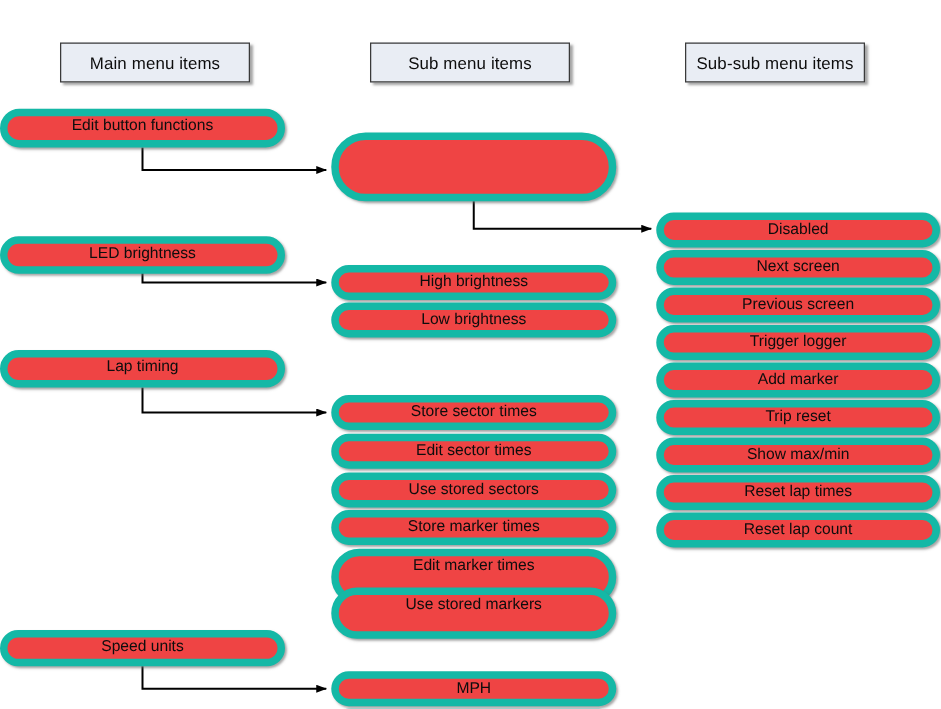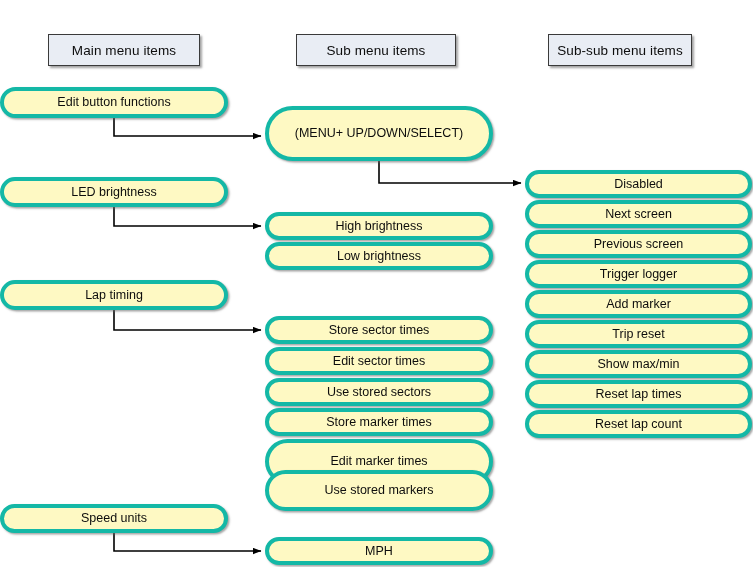--- a/index.html
+++ b/index.html
@@ -42,26 +42,25 @@
     font-size: 13.5px;
     color: #0d0d0d;
     letter-spacing: 0.1px;
     white-space: nowrap;
   }
 
   
   .node {
     position: absolute;
     box-sizing: border-box;
-    background: #fef9c3;
-    border: 4px solid #14b8a6;
+    background: #ef4444;
+    border: 6px solid #14b8a6;
     border-radius: 999px;
     box-shadow: 1.5px 1.5px 2px rgba(105,105,105,0.6);
     display: flex;
-    align-items: center;
     justify-content: center;
     font-size: 12.5px;
     color: #0d0d0d;
     text-align: center;
     white-space: nowrap;
     line-height: 1.18;
   }
   .node.multi {
     border-radius: 34px;
     flex-direction: column;
@@ -96,34 +95,33 @@
   <div id="headers">
       <div class="hdr" style="left: 48px; top: 2px; width: 152px; height: 32px;">Main menu items</div>
       <div class="hdr" style="left: 296px; top: 2px; width: 160px; height: 32px;">Sub menu items</div>
       <div class="hdr" style="left: 548px; top: 2px; width: 144px; height: 32px;">Sub-sub menu items</div>
     </div>
 
   <div id="main-col">
       <div class="node" style="left: 0px; top: 55px; width: 228px; height: 31px;">
         <span>Edit button functions</span>
       </div>
-      <div class="node" style="left: 0px; top: 145px; width: 228px; height: 30px;">
+      <div class="node" style="left: 0px; top: 157px; width: 228px; height: 30px;">
         <span>LED brightness</span>
       </div>
       <div class="node" style="left: 0px; top: 248px; width: 228px; height: 30px;">
         <span>Lap timing</span>
       </div>
       <div class="node" style="left: 0px; top: 472px; width: 228px; height: 29px;">
         <span>Speed units</span>
       </div>
     </div>
 
   <div id="sub-col">
       <div class="node multi" style="left: 265px; top: 74px; width: 228px; height: 55px;">
-        <span class="ln">(MENU+ UP/DOWN/SELECT)</span>
       </div>
       <div class="node" style="left: 265px; top: 180px; width: 228px; height: 28px;">
         <span>High brightness</span>
       </div>
       <div class="node" style="left: 265px; top: 210px; width: 228px; height: 28px;">
         <span>Low brightness</span>
       </div>
       <div class="node" style="left: 265px; top: 284px; width: 228px; height: 28px;">
         <span>Store sector times</span>
       </div>

